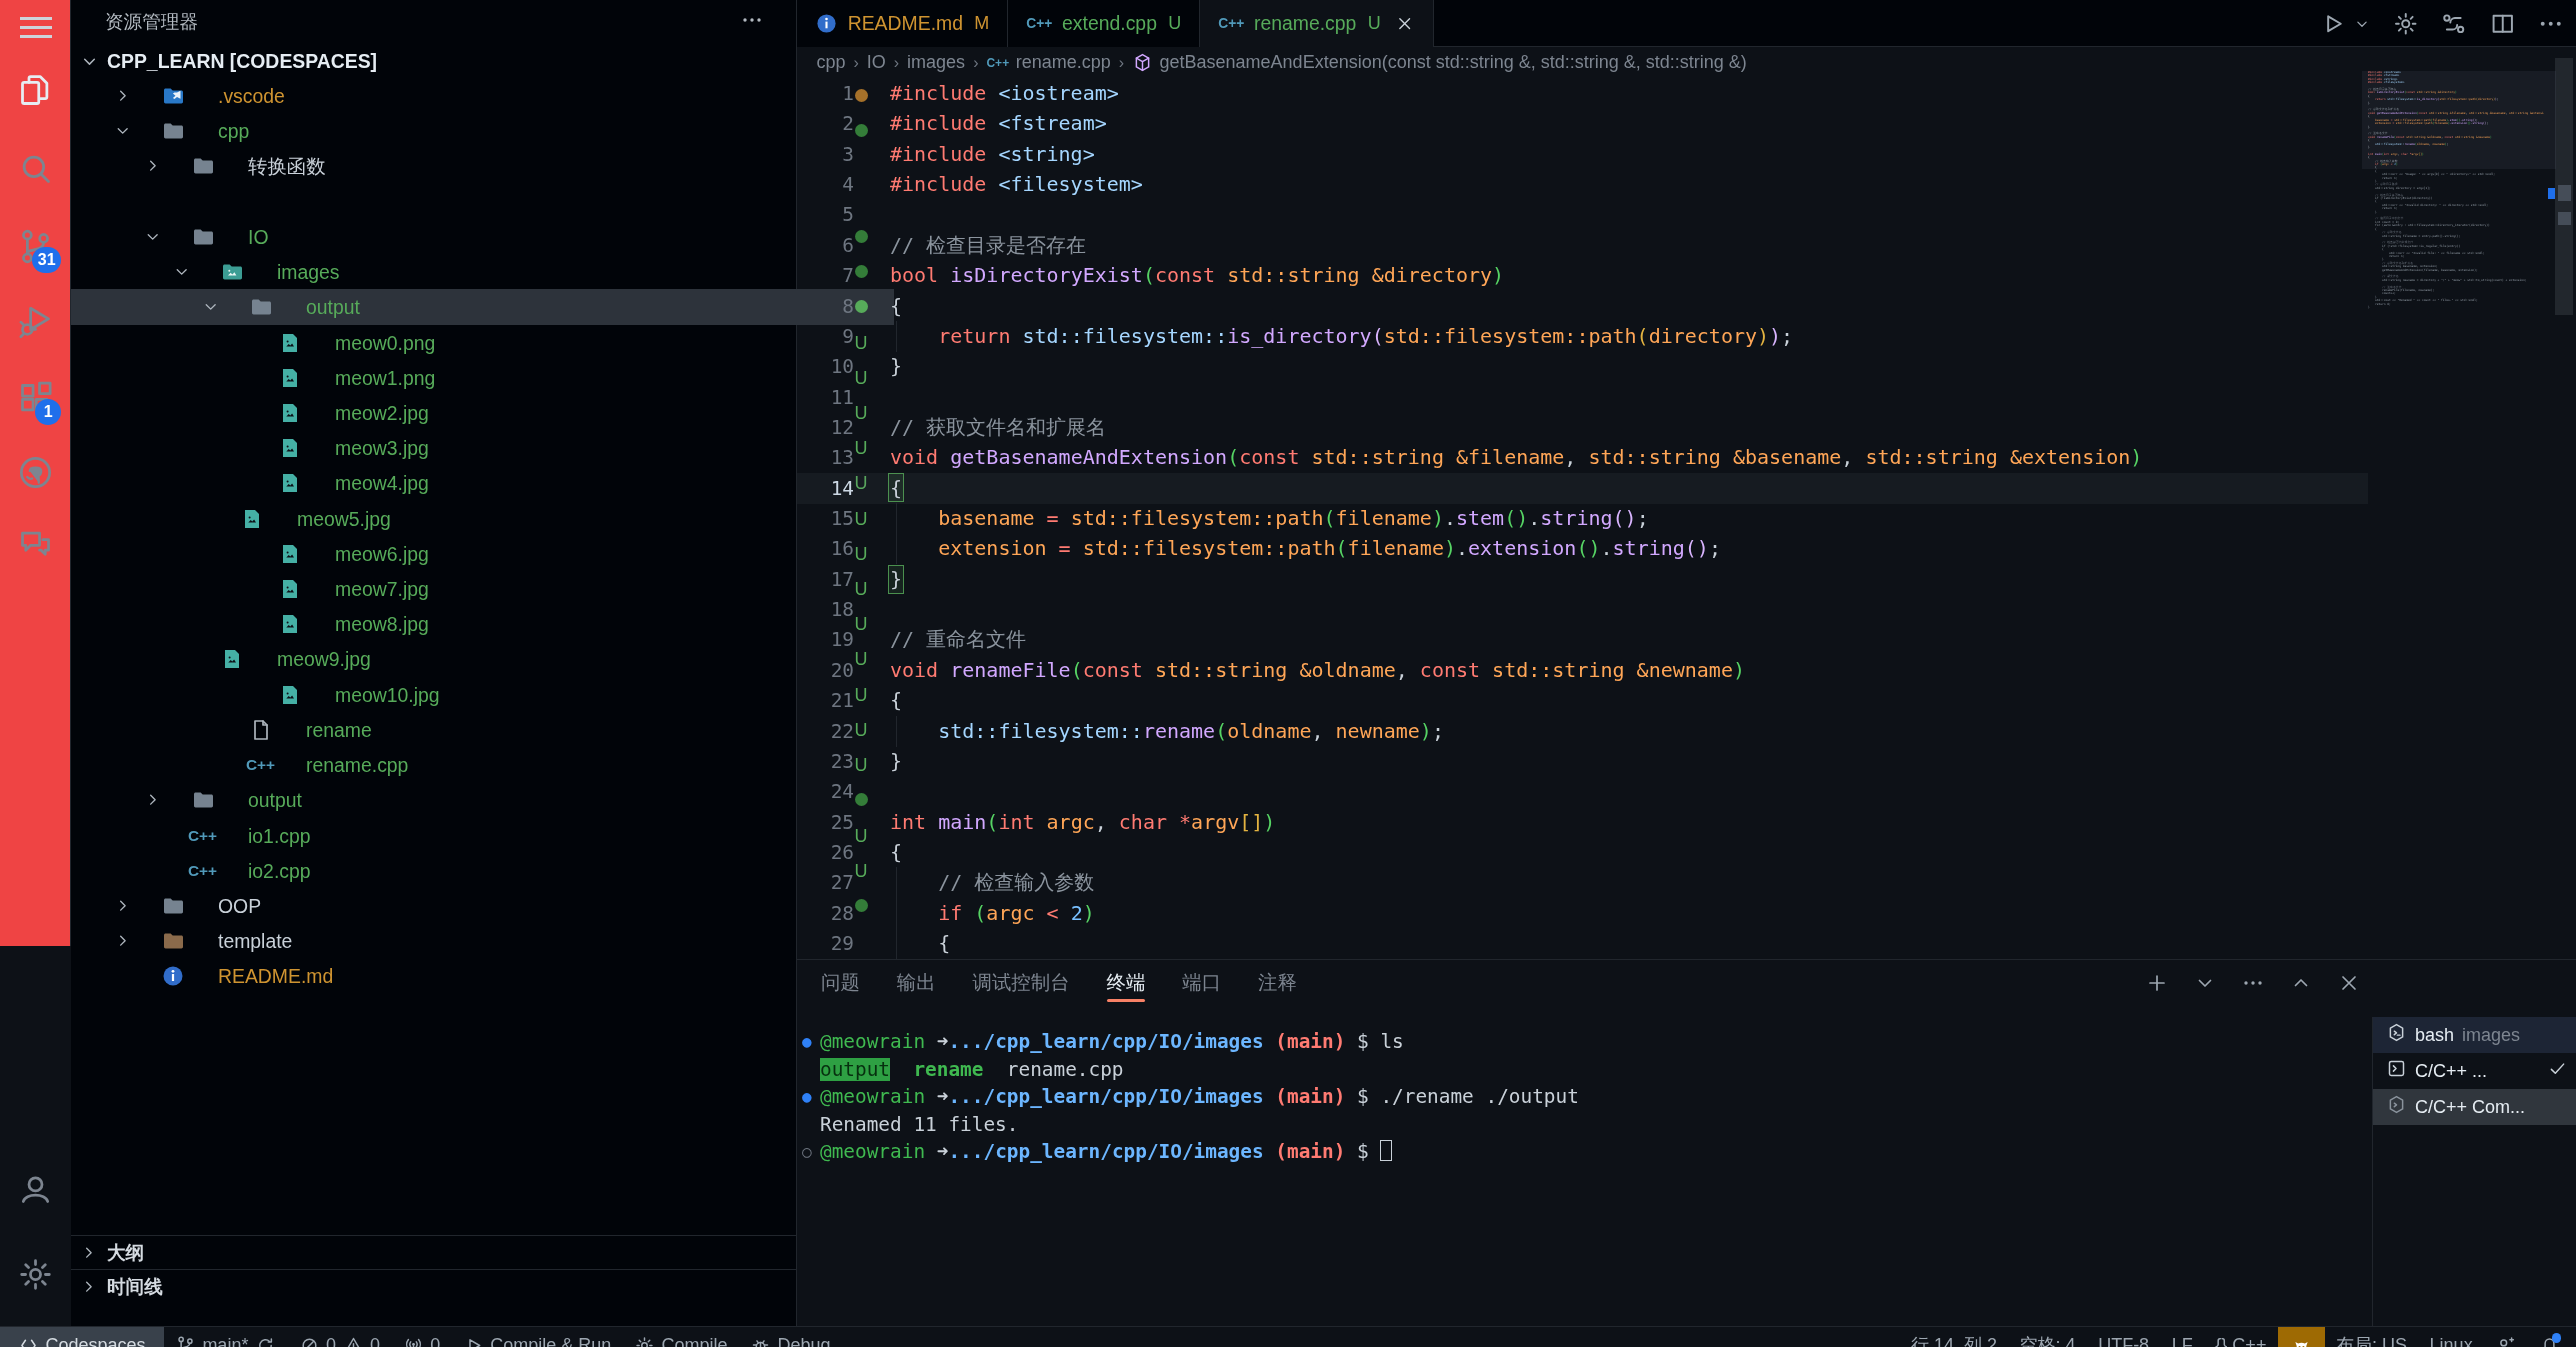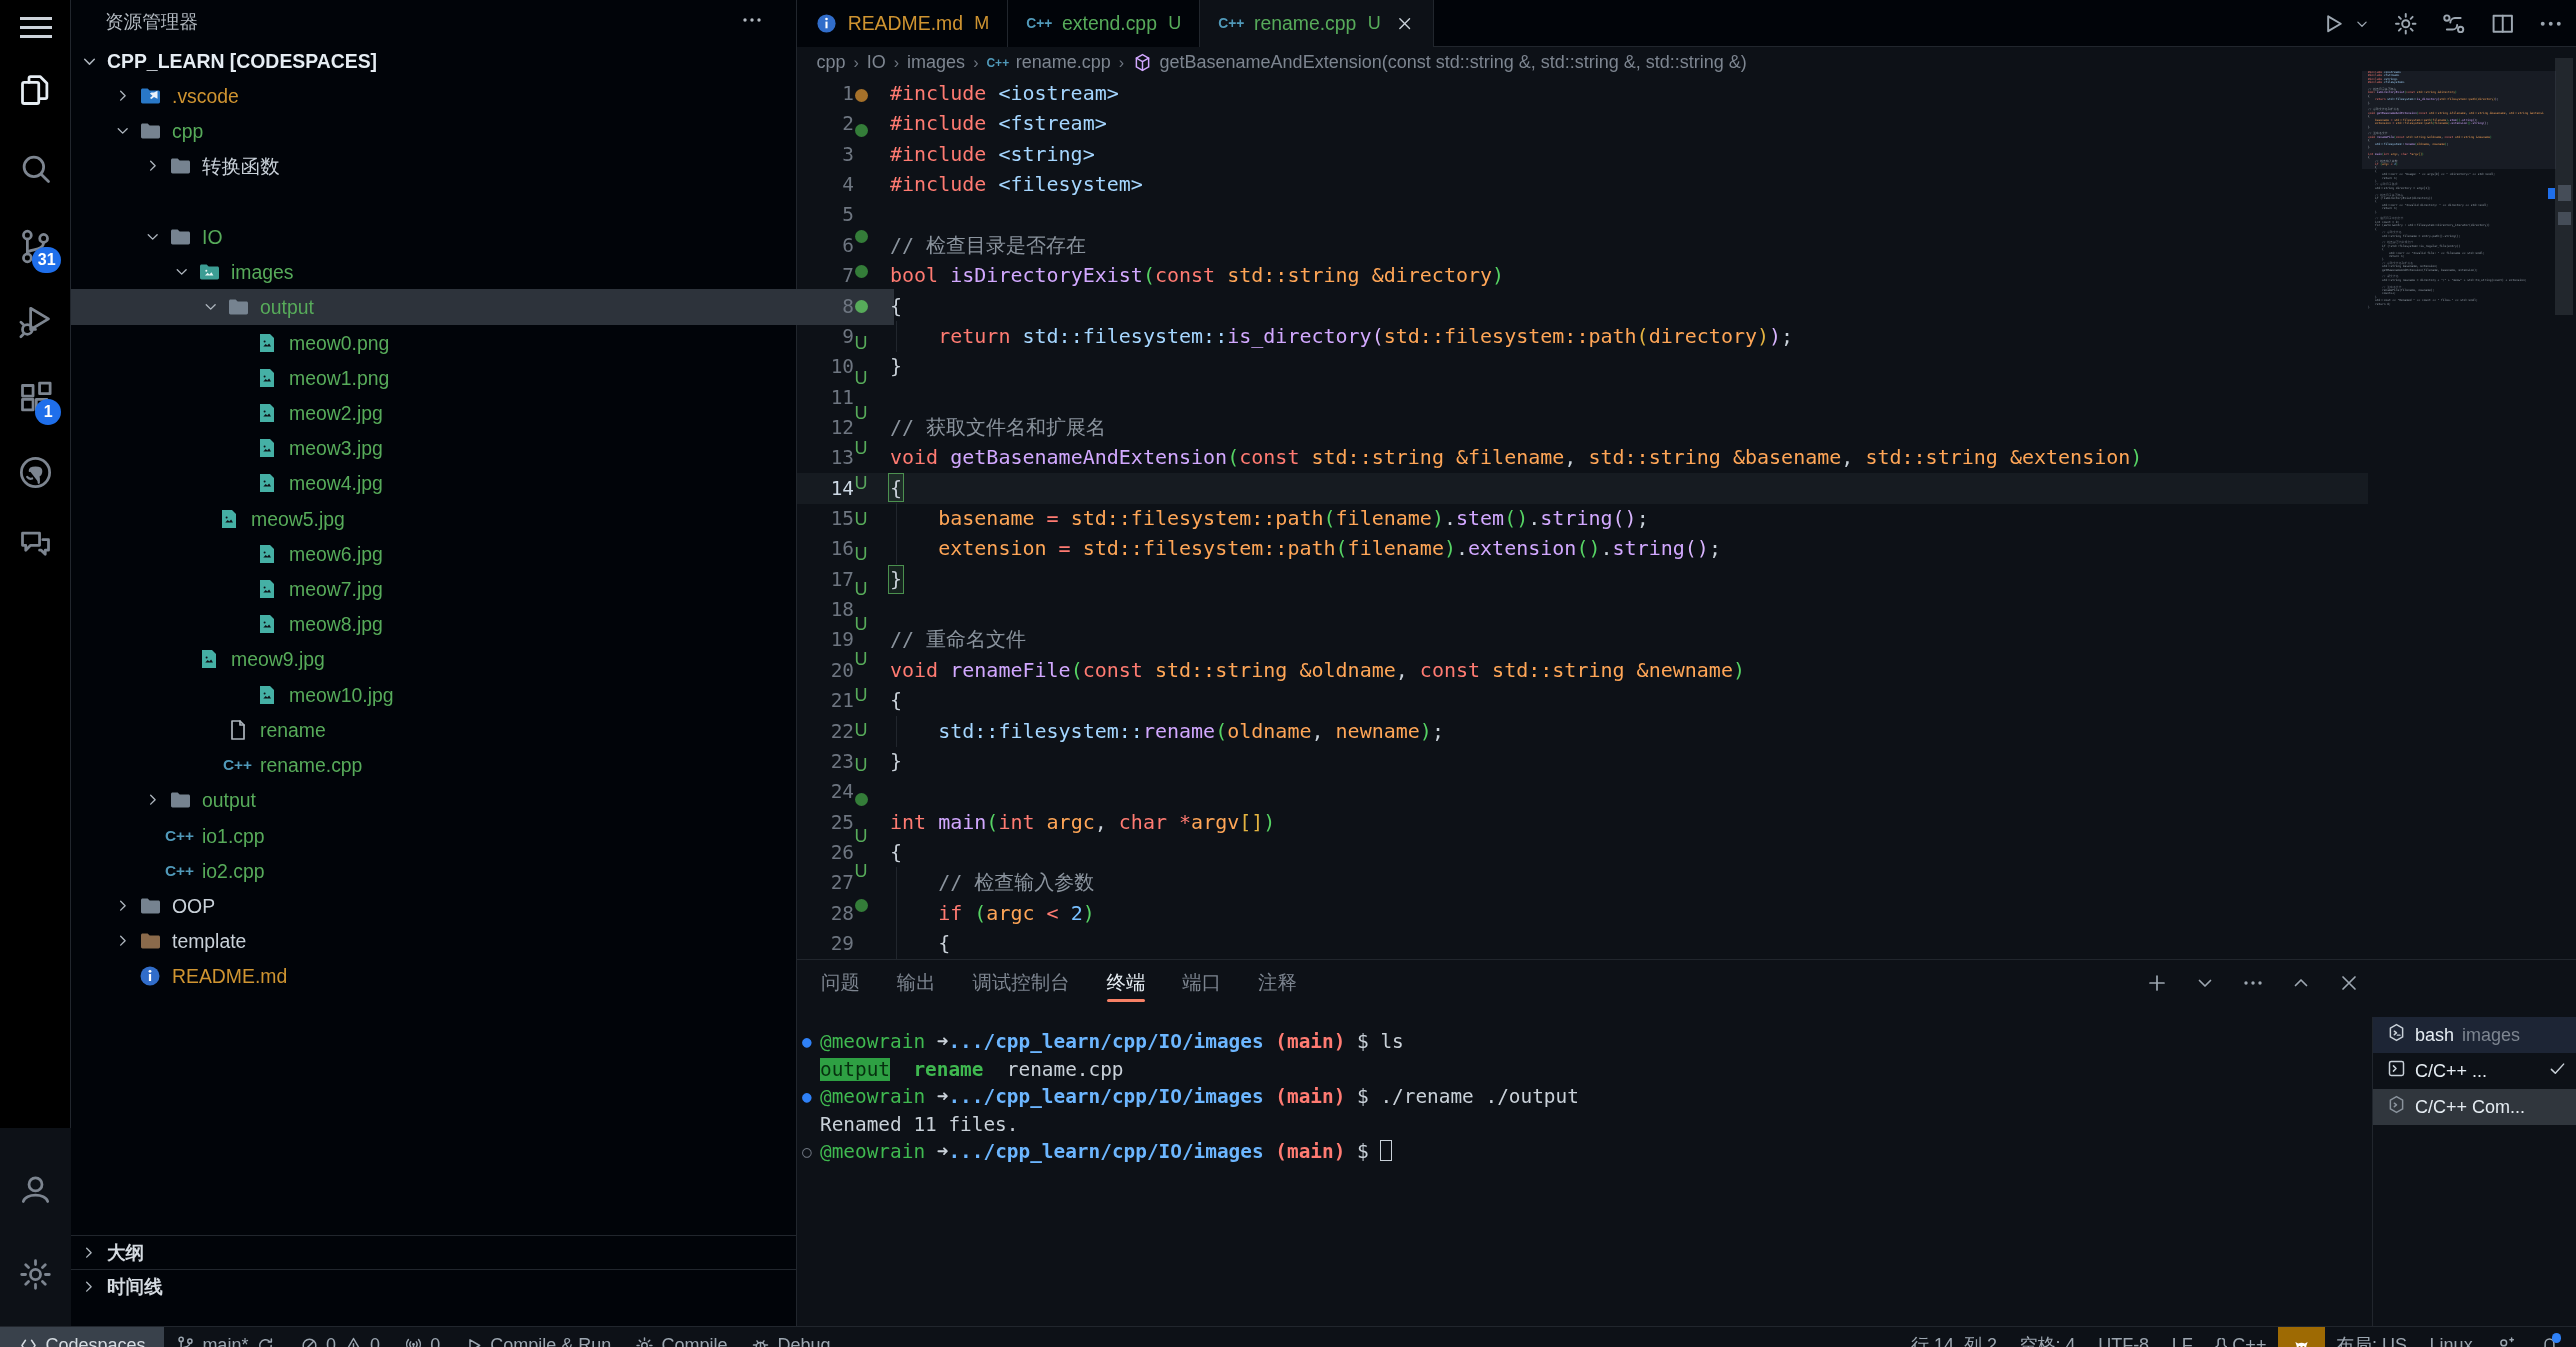--- a/index.html
+++ b/index.html
@@ -1,31 +1,31 @@
 <!DOCTYPE html>
 <html style="font-size:13px"><head>
 <meta charset="utf-8">
 <style>
   * { margin:0; padding:0; box-sizing:border-box; }
   html,body { width:2576px; height:1347px; overflow:hidden; background:#0d1117; }
   body { font-family:"Liberation Sans", sans-serif; color:#c9d1d9; }
   #root { position:relative; width:2576px; height:1347px; background:#0d1117; overflow:hidden; }
 
   
-  #activitybar { position:absolute; left:0; top:0; width:71px; height:1128px; background:#000000; border-right:0.8px solid #21262d; z-index:5; }
+  #activitybar { position:absolute; left:0; top:0; width:71px; height:946px; background:#ef4444; border-right:0.8px solid #21262d; z-index:5; }
   .act-item { position:absolute; left:0; width:71px; height:65px; display:flex; align-items:center; justify-content:center; cursor:pointer; }
   .act-badge { position:absolute; right:9.7px; bottom:6.5px; min-width:26px; height:26px; padding:0 5.7px; border-radius:14.6px; background:#1f6feb; color:#fff; font-size:16px; font-weight:bold; display:flex; align-items:center; justify-content:center; }
 
   
   #sidebar { position:absolute; left:71px; top:0; width:726px; height:1326px; background:#010409; border-right:0.8px solid #21262d; }
   #sb-header { position:absolute; top:0; left:0; width:100%; height:44px; display:flex; align-items:center; padding:0 32px 0 34px; color:#b3bac1; font-size:18.6px; }
   #sb-header .grow { flex:1; }
   #sb-root-row { position:absolute; top:44px; left:0; width:100%; height:34px; display:flex; align-items:center; font-weight:bold; font-size:19.4px; color:#e6edf3; cursor:pointer; }
   #tree { position:absolute; top:78px; left:0; width:100%; }
-  .trow { position:absolute; left:0; width:823px; height:36px; display:flex; align-items:center; cursor:pointer; font-size:19.4px; }
+  .trow { position:absolute; left:0; width:823px; height:36px; display:flex; align-items:center; cursor:pointer; font-size:19.4px;gap:23px; }
   .trow.sel { background:#2d333b; }
   .trow .chev { width:24px; display:flex; justify-content:center; flex:none; }
   .trow .ticon { width:29px; display:flex; justify-content:center; flex:none; margin-right:8px; }
   .trow .lbl { white-space:nowrap; overflow:hidden; }
   .trow .grow { flex:1; }
   .trow .badge { flex:none; margin-right:21px; font-size:18px; width:24px; text-align:center; }
   .dot { display:inline-block; width:13px; height:13px; border-radius:50%; }
   .c-green { color:#57ab5a; } .c-orange { color:#cf9431; } .c-white { color:#c9d1d9; }
   .sb-section { position:absolute; left:0; width:726px; height:34px; border-top:0.8px solid #21262d; display:flex; align-items:center; font-weight:bold; font-size:18.6px; color:#d5dbe1; cursor:pointer; }
   .sb-section .chev { width:36px; display:flex; justify-content:center; }

